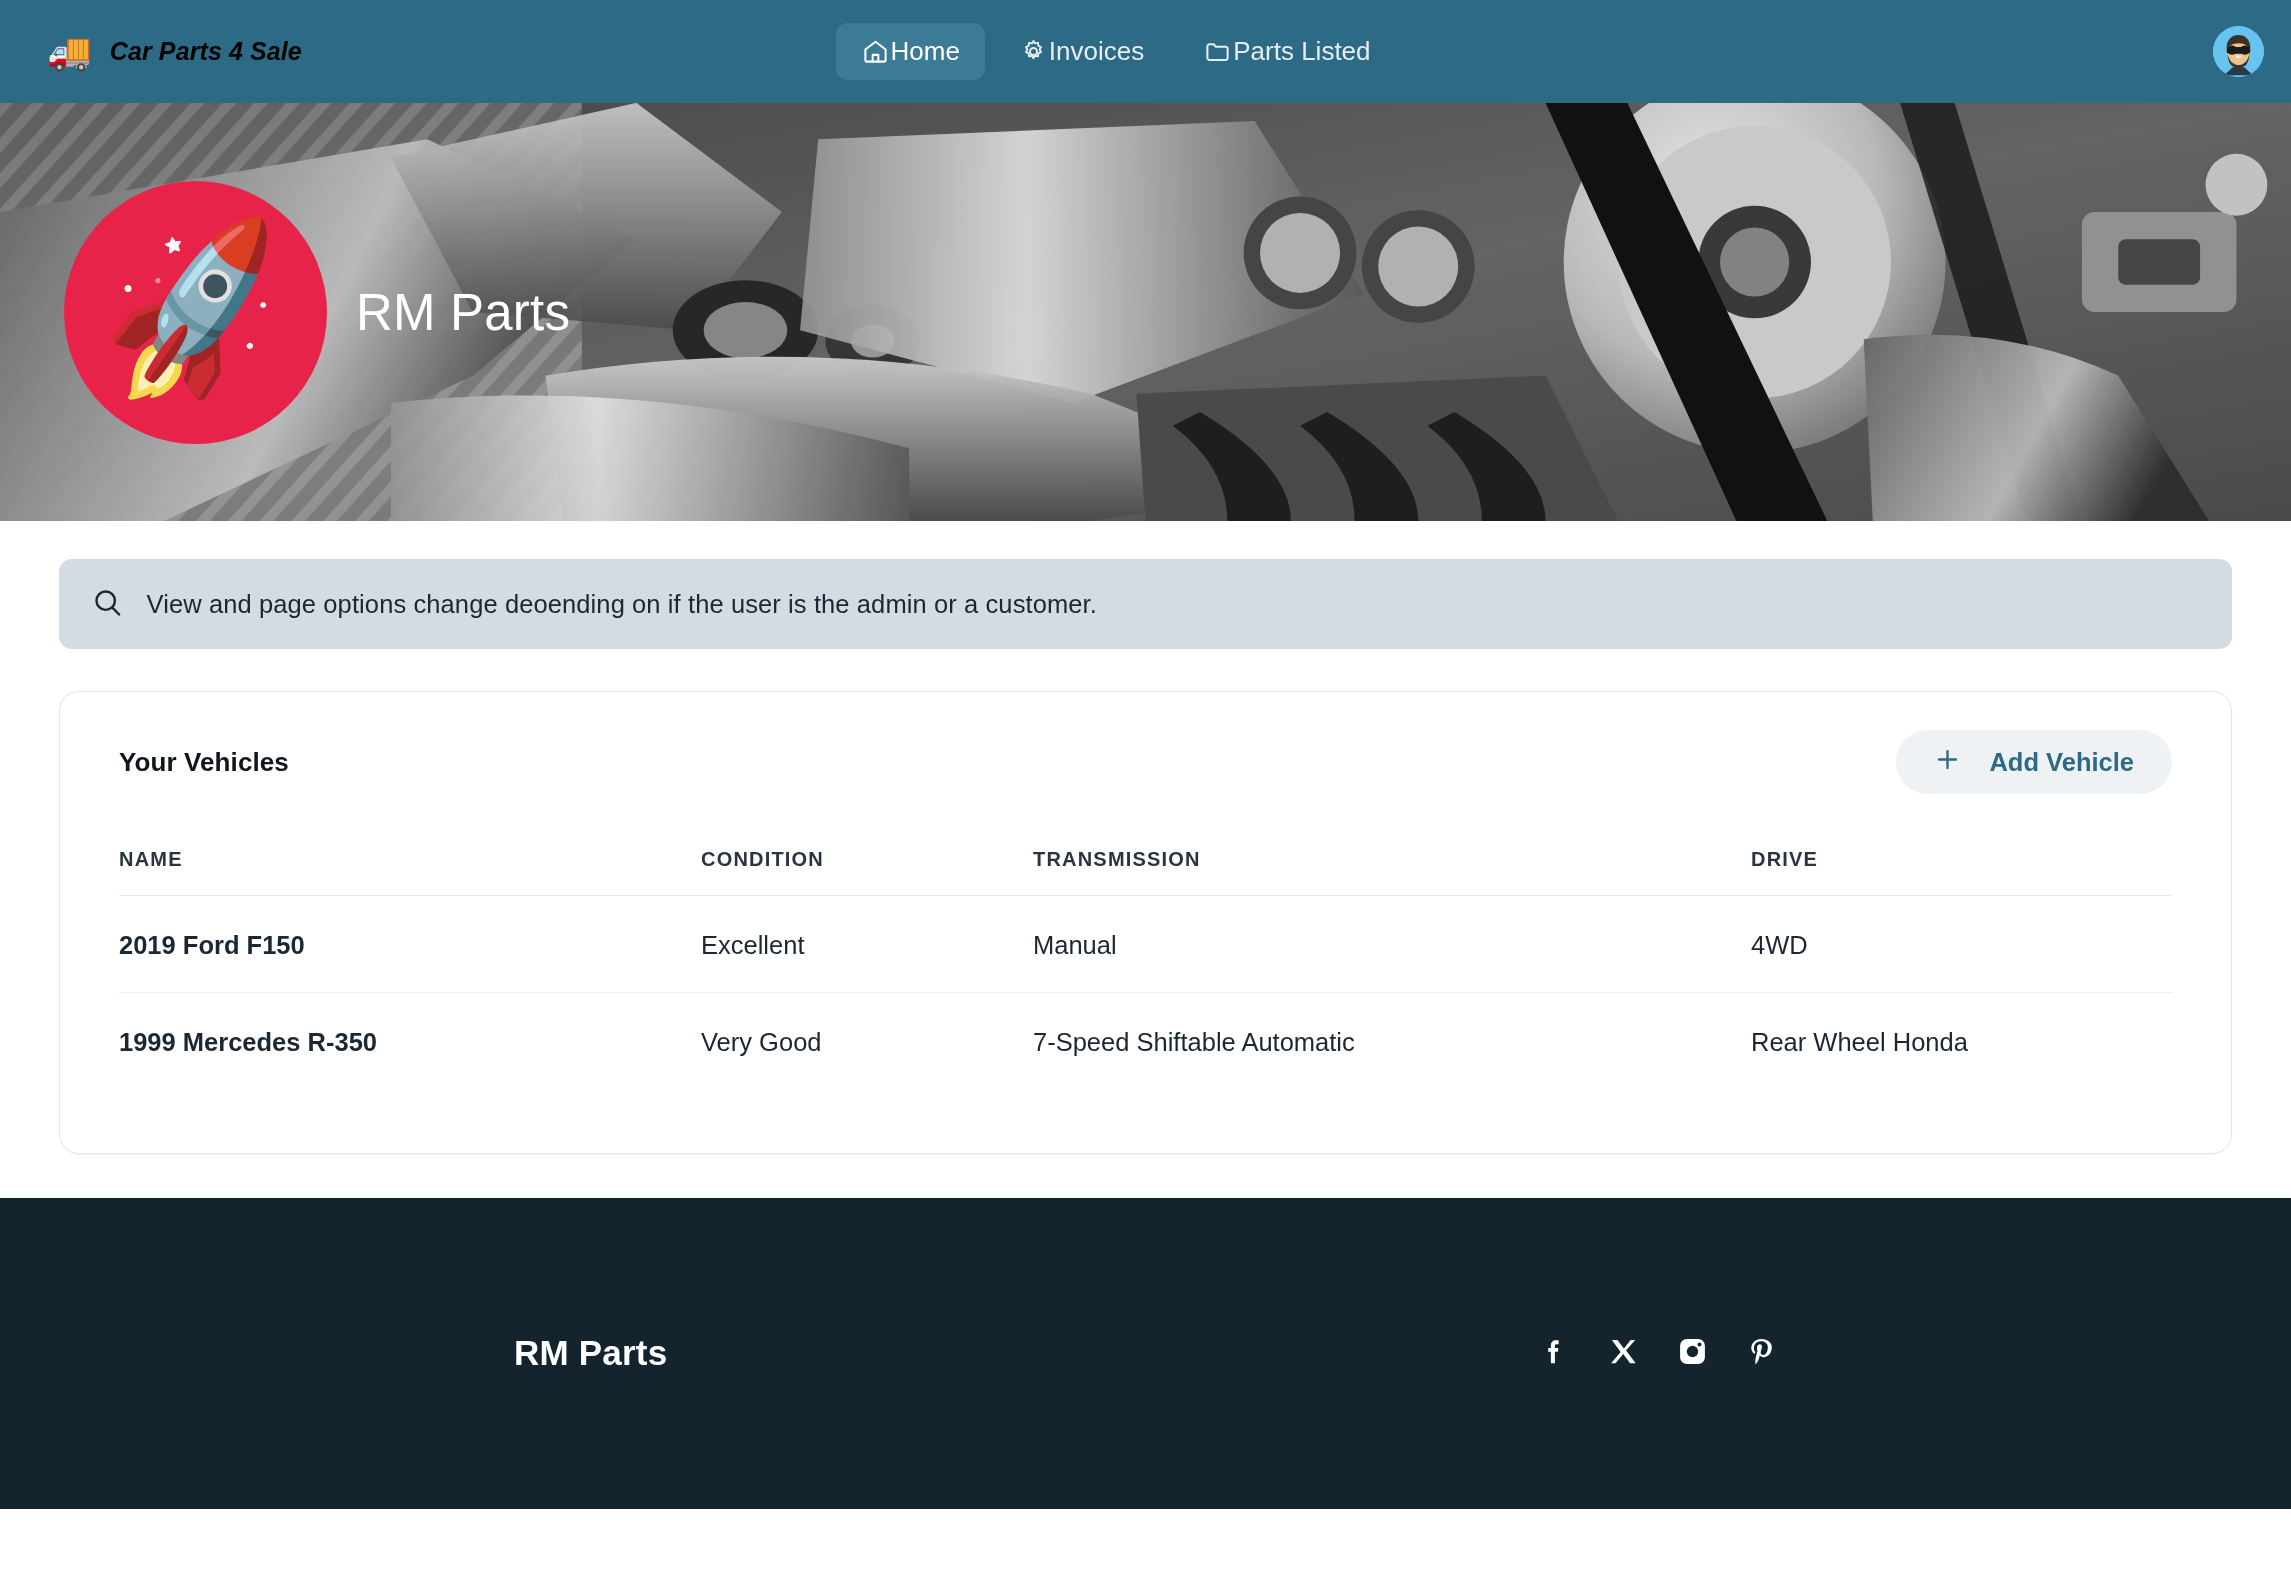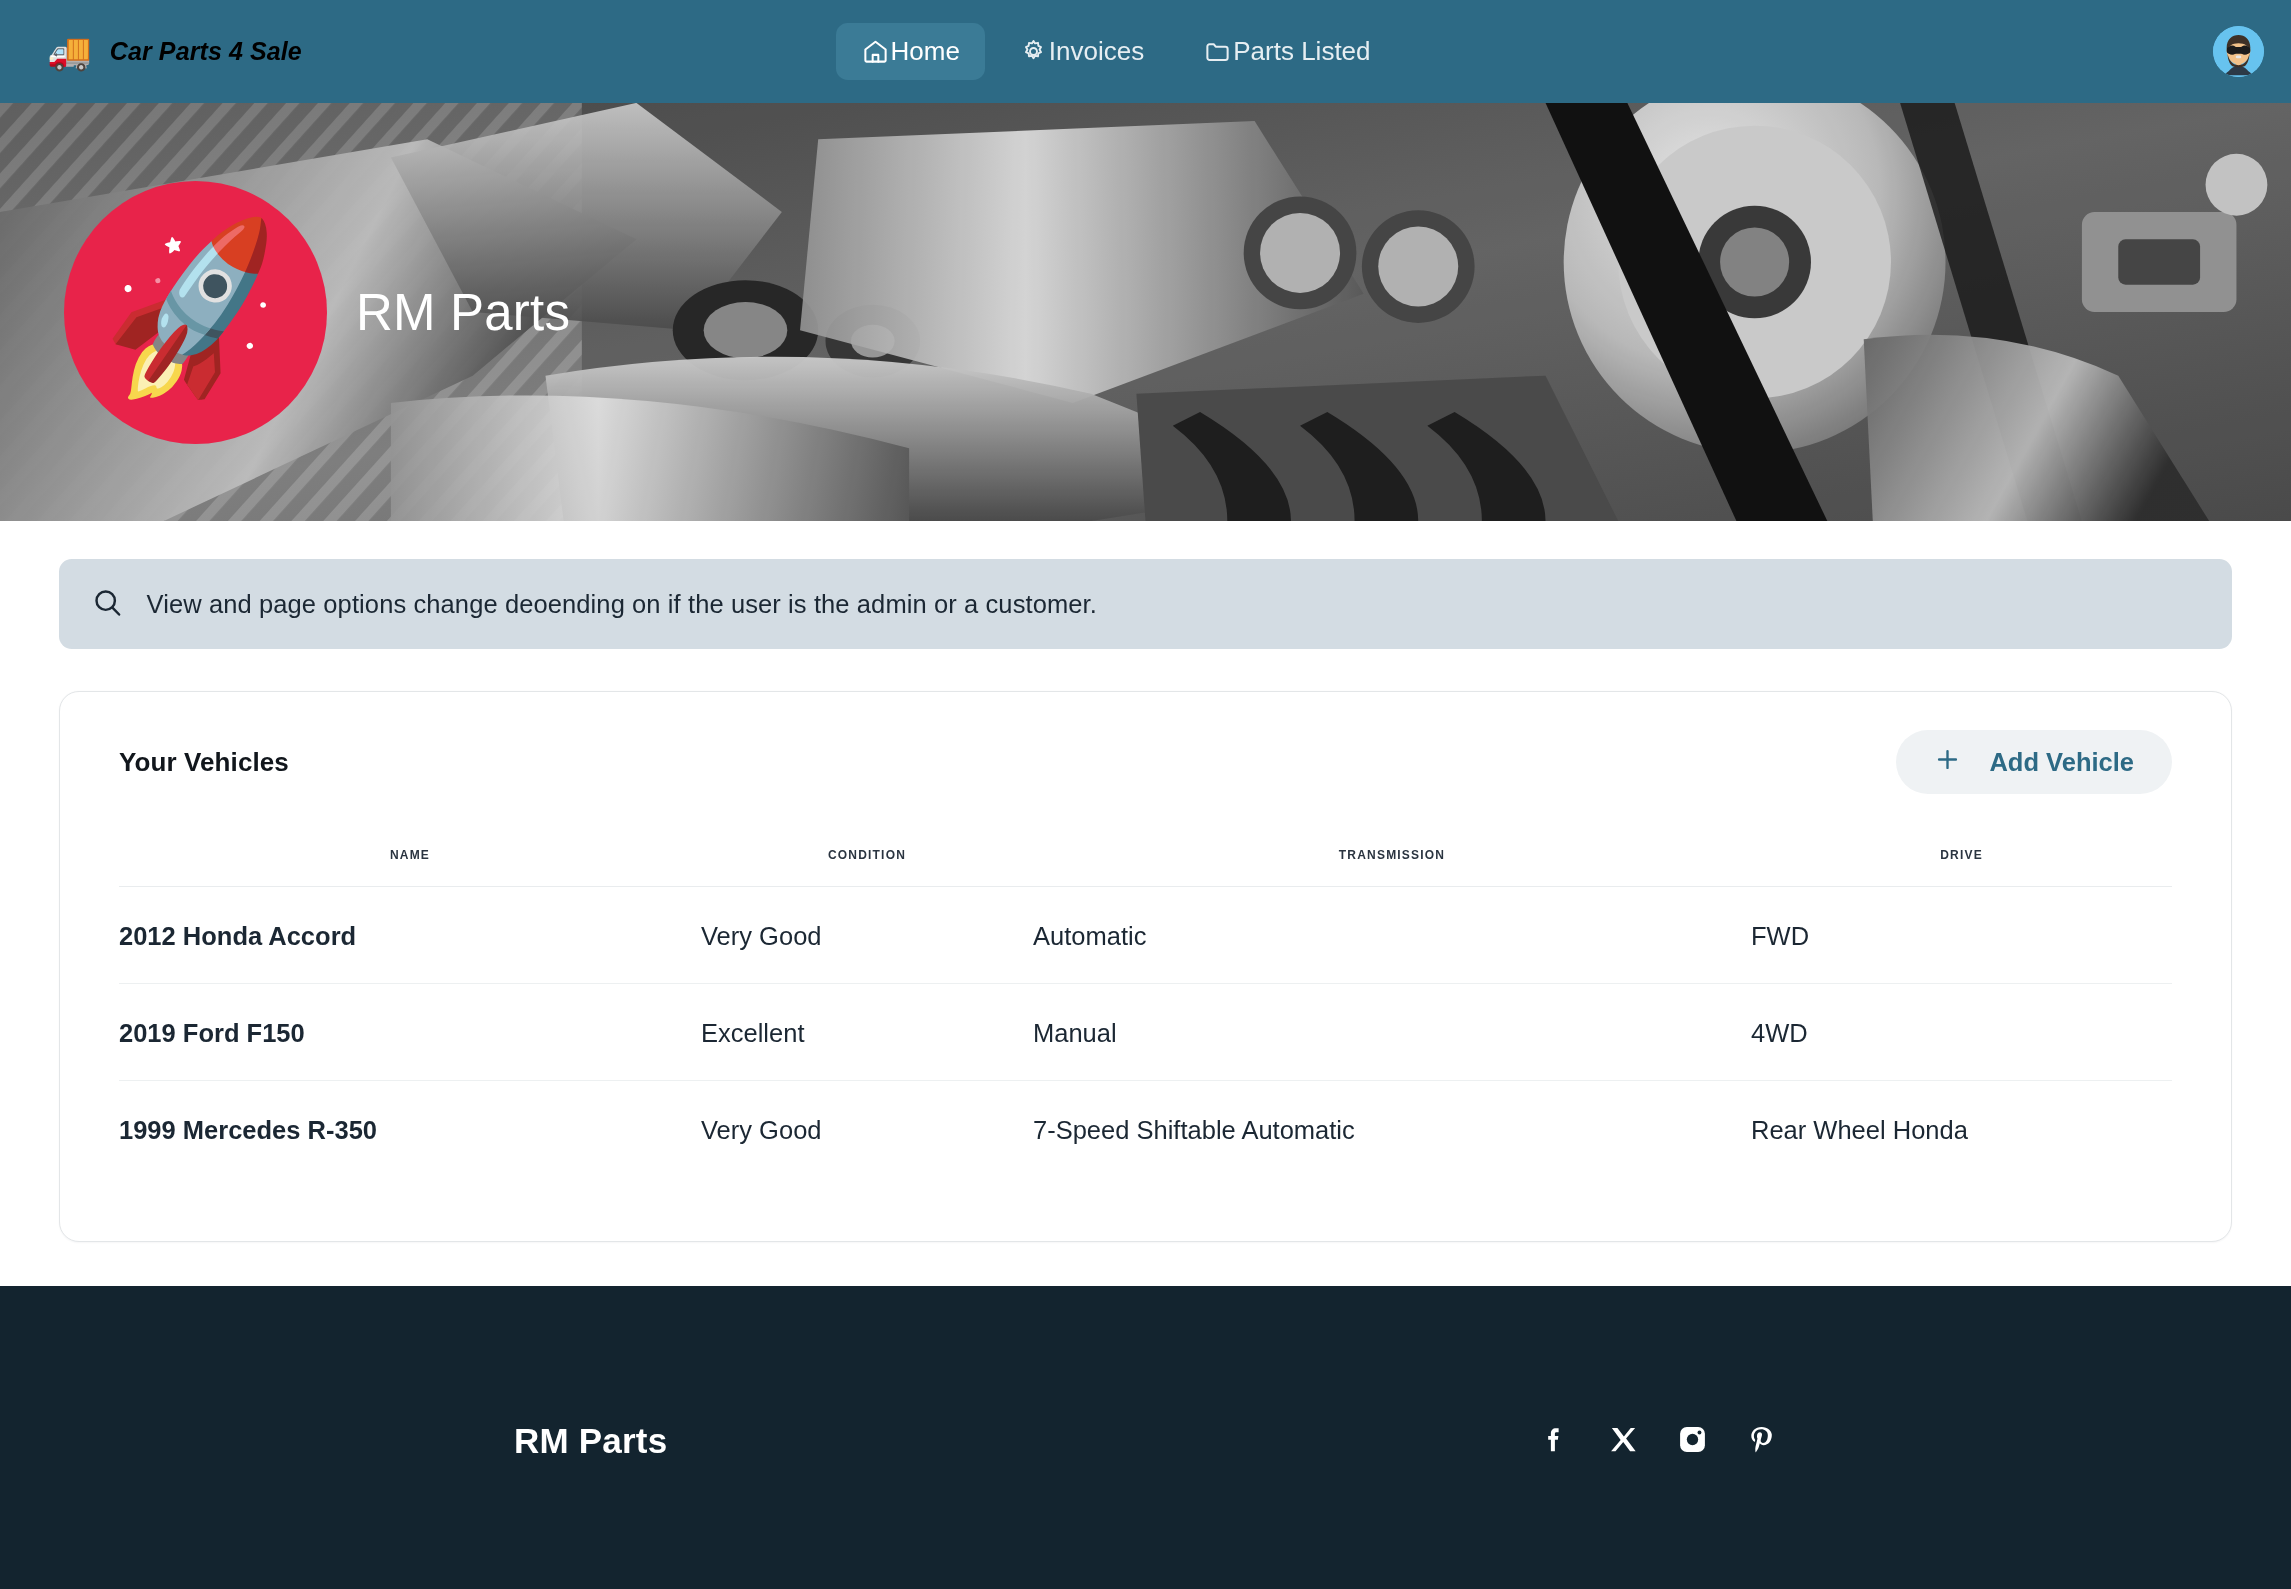--- a/index.html
+++ b/index.html
@@ -157,22 +157,22 @@
     color: #2D6A85;
     font-size: 25.5px;
     font-weight: bold;
     font-family: "Liberation Sans", sans-serif;
     cursor: pointer;
   }
 
   
   table { width: 100%; border-collapse: collapse; margin-top: 45px; }
   thead th {
-    text-align: center;
-    font-size: 12px;
+    text-align: left;
+    font-size: 20px;
     font-weight: bold;
     letter-spacing: 1.2px;
     color: #2A3440;
     padding: 0 0 23.6px 0;
     border-bottom: 0.9px solid #E9ECEE;
   }
   tbody td {
     font-size: 25.5px;
     color: #1B2733;
     padding: 35px 0 32px 0;
@@ -370,26 +370,20 @@
       <thead>
         <tr>
           <th class="col-name">NAME</th>
           <th class="col-cond">CONDITION</th>
           <th class="col-trans">TRANSMISSION</th>
           <th class="col-drive">DRIVE</th>
         </tr>
       </thead>
       <tbody>
         <tr>
-          <td class="name">2012 Honda Accord</td>
-          <td>Very Good</td>
-          <td>Automatic</td>
-          <td>FWD</td>
-        </tr>
-        <tr>
           <td class="name">2019 Ford F150</td>
           <td>Excellent</td>
           <td>Manual</td>
           <td>4WD</td>
         </tr>
         <tr>
           <td class="name">1999 Mercedes R-350</td>
           <td>Very Good</td>
           <td>7-Speed Shiftable Automatic</td>
           <td>Rear Wheel Honda</td>

